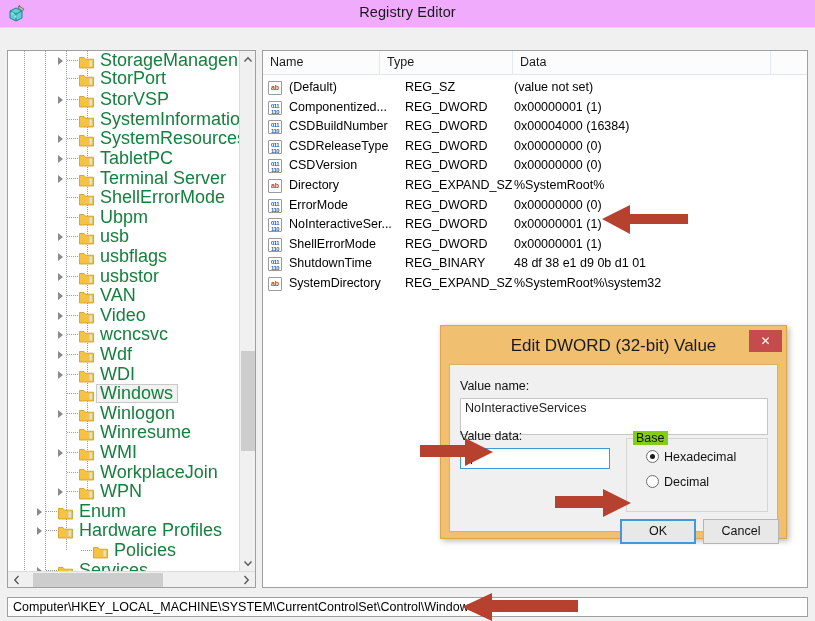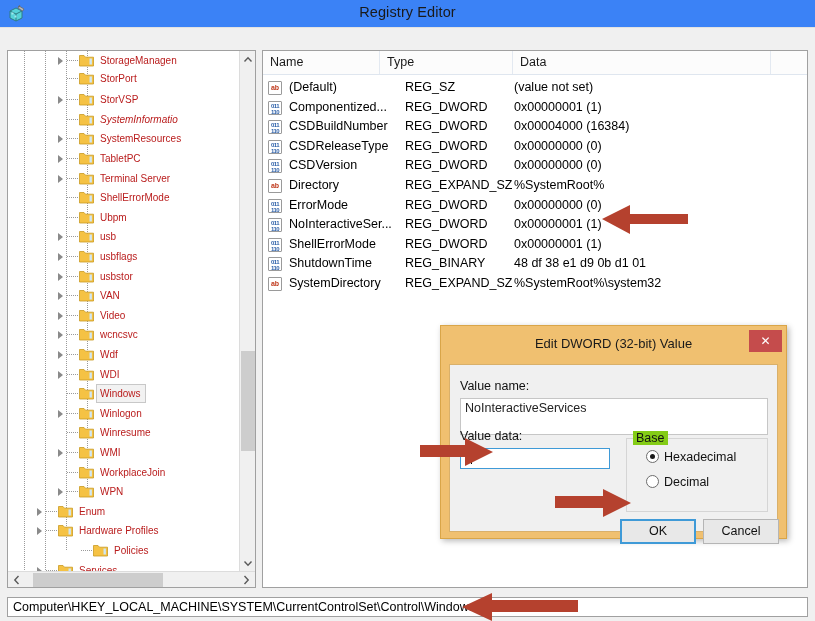--- a/index.html
+++ b/index.html
@@ -14,21 +14,21 @@
   #app {
     position: relative;
     width: 815px; height: 621px;
     background: #f0f0f0;
   }
 
   
   .titlebar {
     position: absolute; left: 0; top: 0;
     width: 815px; height: 28px;
-    background: #3b82f6;
+    background: #f0abfc;
     border-bottom: 1px solid #e2e2e2;
   }
   .app-icon {
     position: absolute; left: 7px; top: 4px;
     width: 20px; height: 20px;
   }
   .title-text {
     position: absolute; left: 0; top: 4px;
     width: 815px; text-align: center;
     font-size: 14.5px; color: #1a1a1a;
@@ -65,22 +65,22 @@
   }
   .tree-scroll {
     position: absolute; left: 0; top: 0;
     width: 231px; height: 521px;
     overflow: hidden;
   }
   .tree-row {
     position: relative;
     height: 19.6px;
     white-space: nowrap;
-    font-size: 10px;
-    color: #b91c1c;
+    font-size: 18px;
+    color: #15803d;
     line-height: 19.6px;
   }
   .tree-label {
     position: absolute; top: 0;
     white-space: nowrap;
   }
   .tree-label.sel {
     background: #f2f2f2;
     border: 1px solid #c8c8c8;
     padding: 0 4px 0 3px;
@@ -218,21 +218,21 @@
     box-shadow: 2px 2px 6px rgba(0,0,0,.28);
   }
   .dlg-title {
     position: absolute; left: 0; top: 0;
     width: 345px; height: 38px;
     background: #f0c070;
   }
   .dlg-title-text {
     position: absolute; left: 0; top: 10px;
     width: 345px; text-align: center;
-    font-size: 13px; color: #1a1a1a;
+    font-size: 17px; color: #1a1a1a;
   }
   .dlg-close {
     position: absolute; right: 4px; top: 4px;
     width: 33px; height: 22px;
     background: #c54c4c;
     color: #ffffff;
     font-size: 12px; text-align: center; line-height: 22px;
     cursor: pointer;
   }
   .dlg-body {
@@ -356,21 +356,21 @@
             </div>
             <div class="tree-row" style="position: absolute; left: 0px; top: 39.2px; width: 231px;">
               <div class="hdash" style="left: 59px; width: 12px;"></div>
               <div class="exp" style="left: 50px;"></div>
               <div class="folder" style="left: 71px;"><svg width="15" height="13" viewBox="0 0 15 13">
                   <path d="M0.5 1.5 L5 1.5 L6.5 3.2 L14.5 3.2 L14.5 12 L0.5 12 Z" fill="#f5c244" stroke="#c99a22" stroke-width="0.8"></path>
                   <rect x="10.5" y="4.5" width="2.4" height="6" fill="#cfe6f2"></rect>
                 </svg></div>
               <div class="tree-label nosel" style="left: 88px;">StorVSP</div>
             </div>
-            <div class="tree-row" style="position: absolute; left: 0px; top: 58.8px; width: 231px; font-style: italic;">
+            <div class="tree-row" style="position: absolute; left: 0px; top: 58.8px; width: 231px;">
               <div class="hdash" style="left: 59px; width: 12px;"></div>
               <div class="folder" style="left: 71px;"><svg width="15" height="13" viewBox="0 0 15 13">
                   <path d="M0.5 1.5 L5 1.5 L6.5 3.2 L14.5 3.2 L14.5 12 L0.5 12 Z" fill="#f5c244" stroke="#c99a22" stroke-width="0.8"></path>
                   <rect x="10.5" y="4.5" width="2.4" height="6" fill="#cfe6f2"></rect>
                 </svg></div>
               <div class="tree-label nosel" style="left: 88px;">SystemInformatio</div>
             </div>
             <div class="tree-row" style="position: absolute; left: 0px; top: 78.4px; width: 231px;">
               <div class="hdash" style="left: 59px; width: 12px;"></div>
               <div class="exp" style="left: 50px;"></div>

